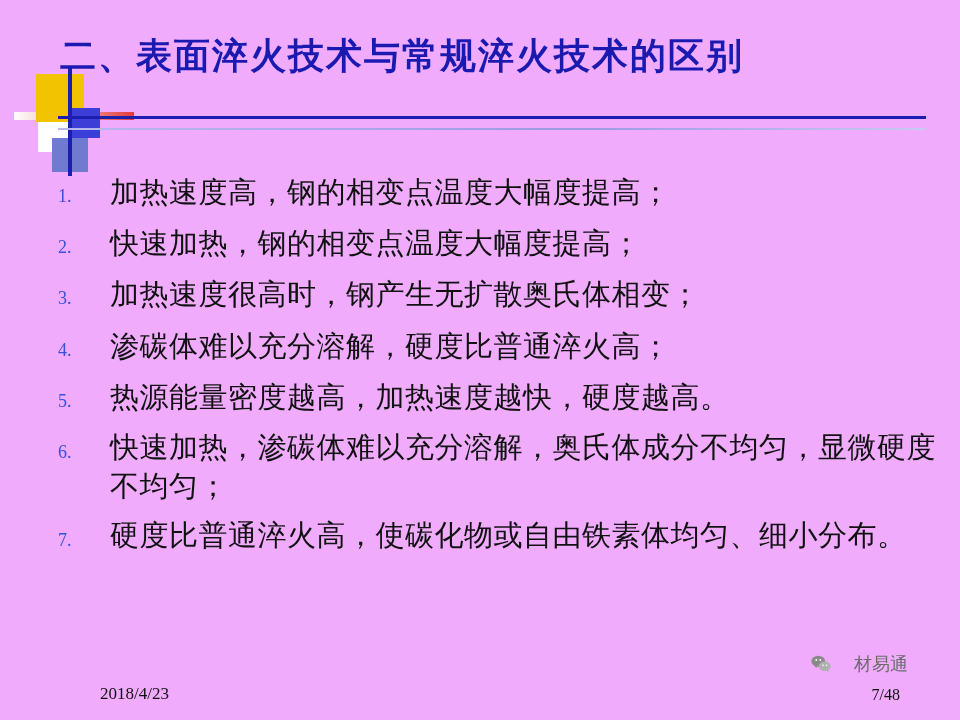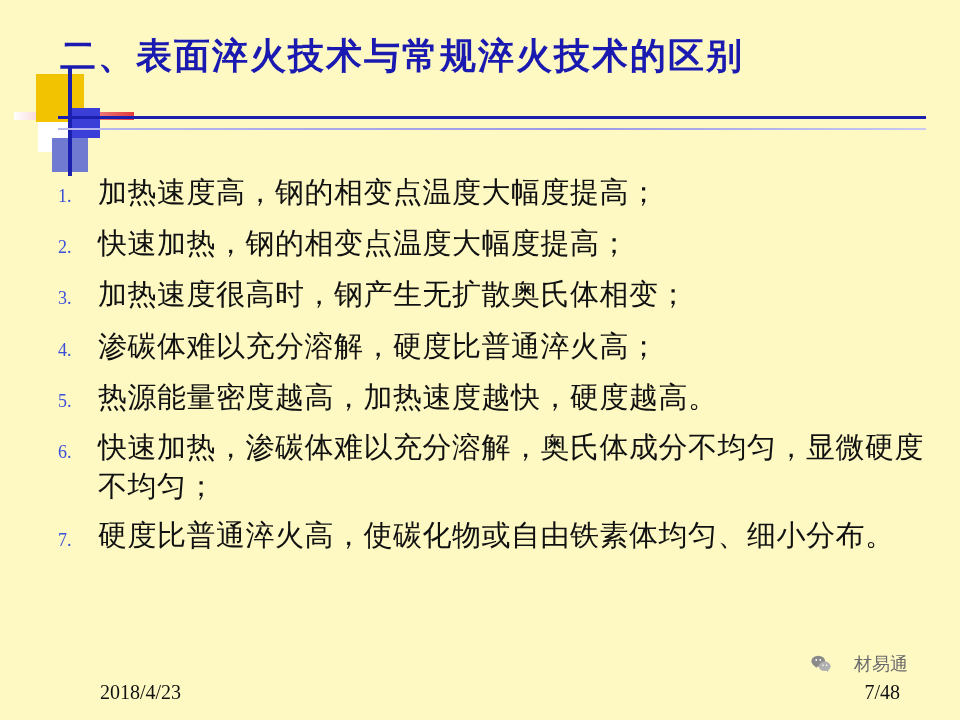--- a/index.html
+++ b/index.html
@@ -10,21 +10,21 @@
     width: 960px;
     height: 720px;
     background: #ffffff;
     font-family: "Liberation Serif", serif;
     overflow: hidden;
   }
   .slide {
     position: relative;
     width: 960px;
     height: 720px;
-    background: #fef9c3;
+    background: #f0abfc;
   }
 
   
   .deco {
     position: absolute;
     left: 14px;
     top: 66px;
     width: 120px;
     height: 110px;
   }
@@ -128,40 +128,41 @@
     font-size: 18px;
     font-family: "Liberation Serif", serif;
     padding-top: 14px;
   }
   .txt {
     flex: 1 1 auto;
     font-size: 29px;
     line-height: 1.42;
     color: #111111;
     letter-spacing: 0.5px;
+    margin-left: 12px;
   }
   .item.two-line .txt {
     line-height: 1.34;
     font-family: Liberation Serif, serif;
   }
 
   
   .date {
     position: absolute;
     left: 100px;
     bottom: 16px;
-    font-size: 20px;
+    font-size: 17px;
     color: #111111;
     font-family: "Liberation Serif", serif;
   }
   .pageno {
     position: absolute;
     right: 60px;
     bottom: 16px;
-    font-size: 20px;
+    font-size: 16px;
     color: #111111;
     font-family: "Liberation Serif", serif;
   }
   .watermark {
     position: absolute;
     right: 52px;
     bottom: 44px;
     display: flex;
     align-items: center;
     gap: 22px;

